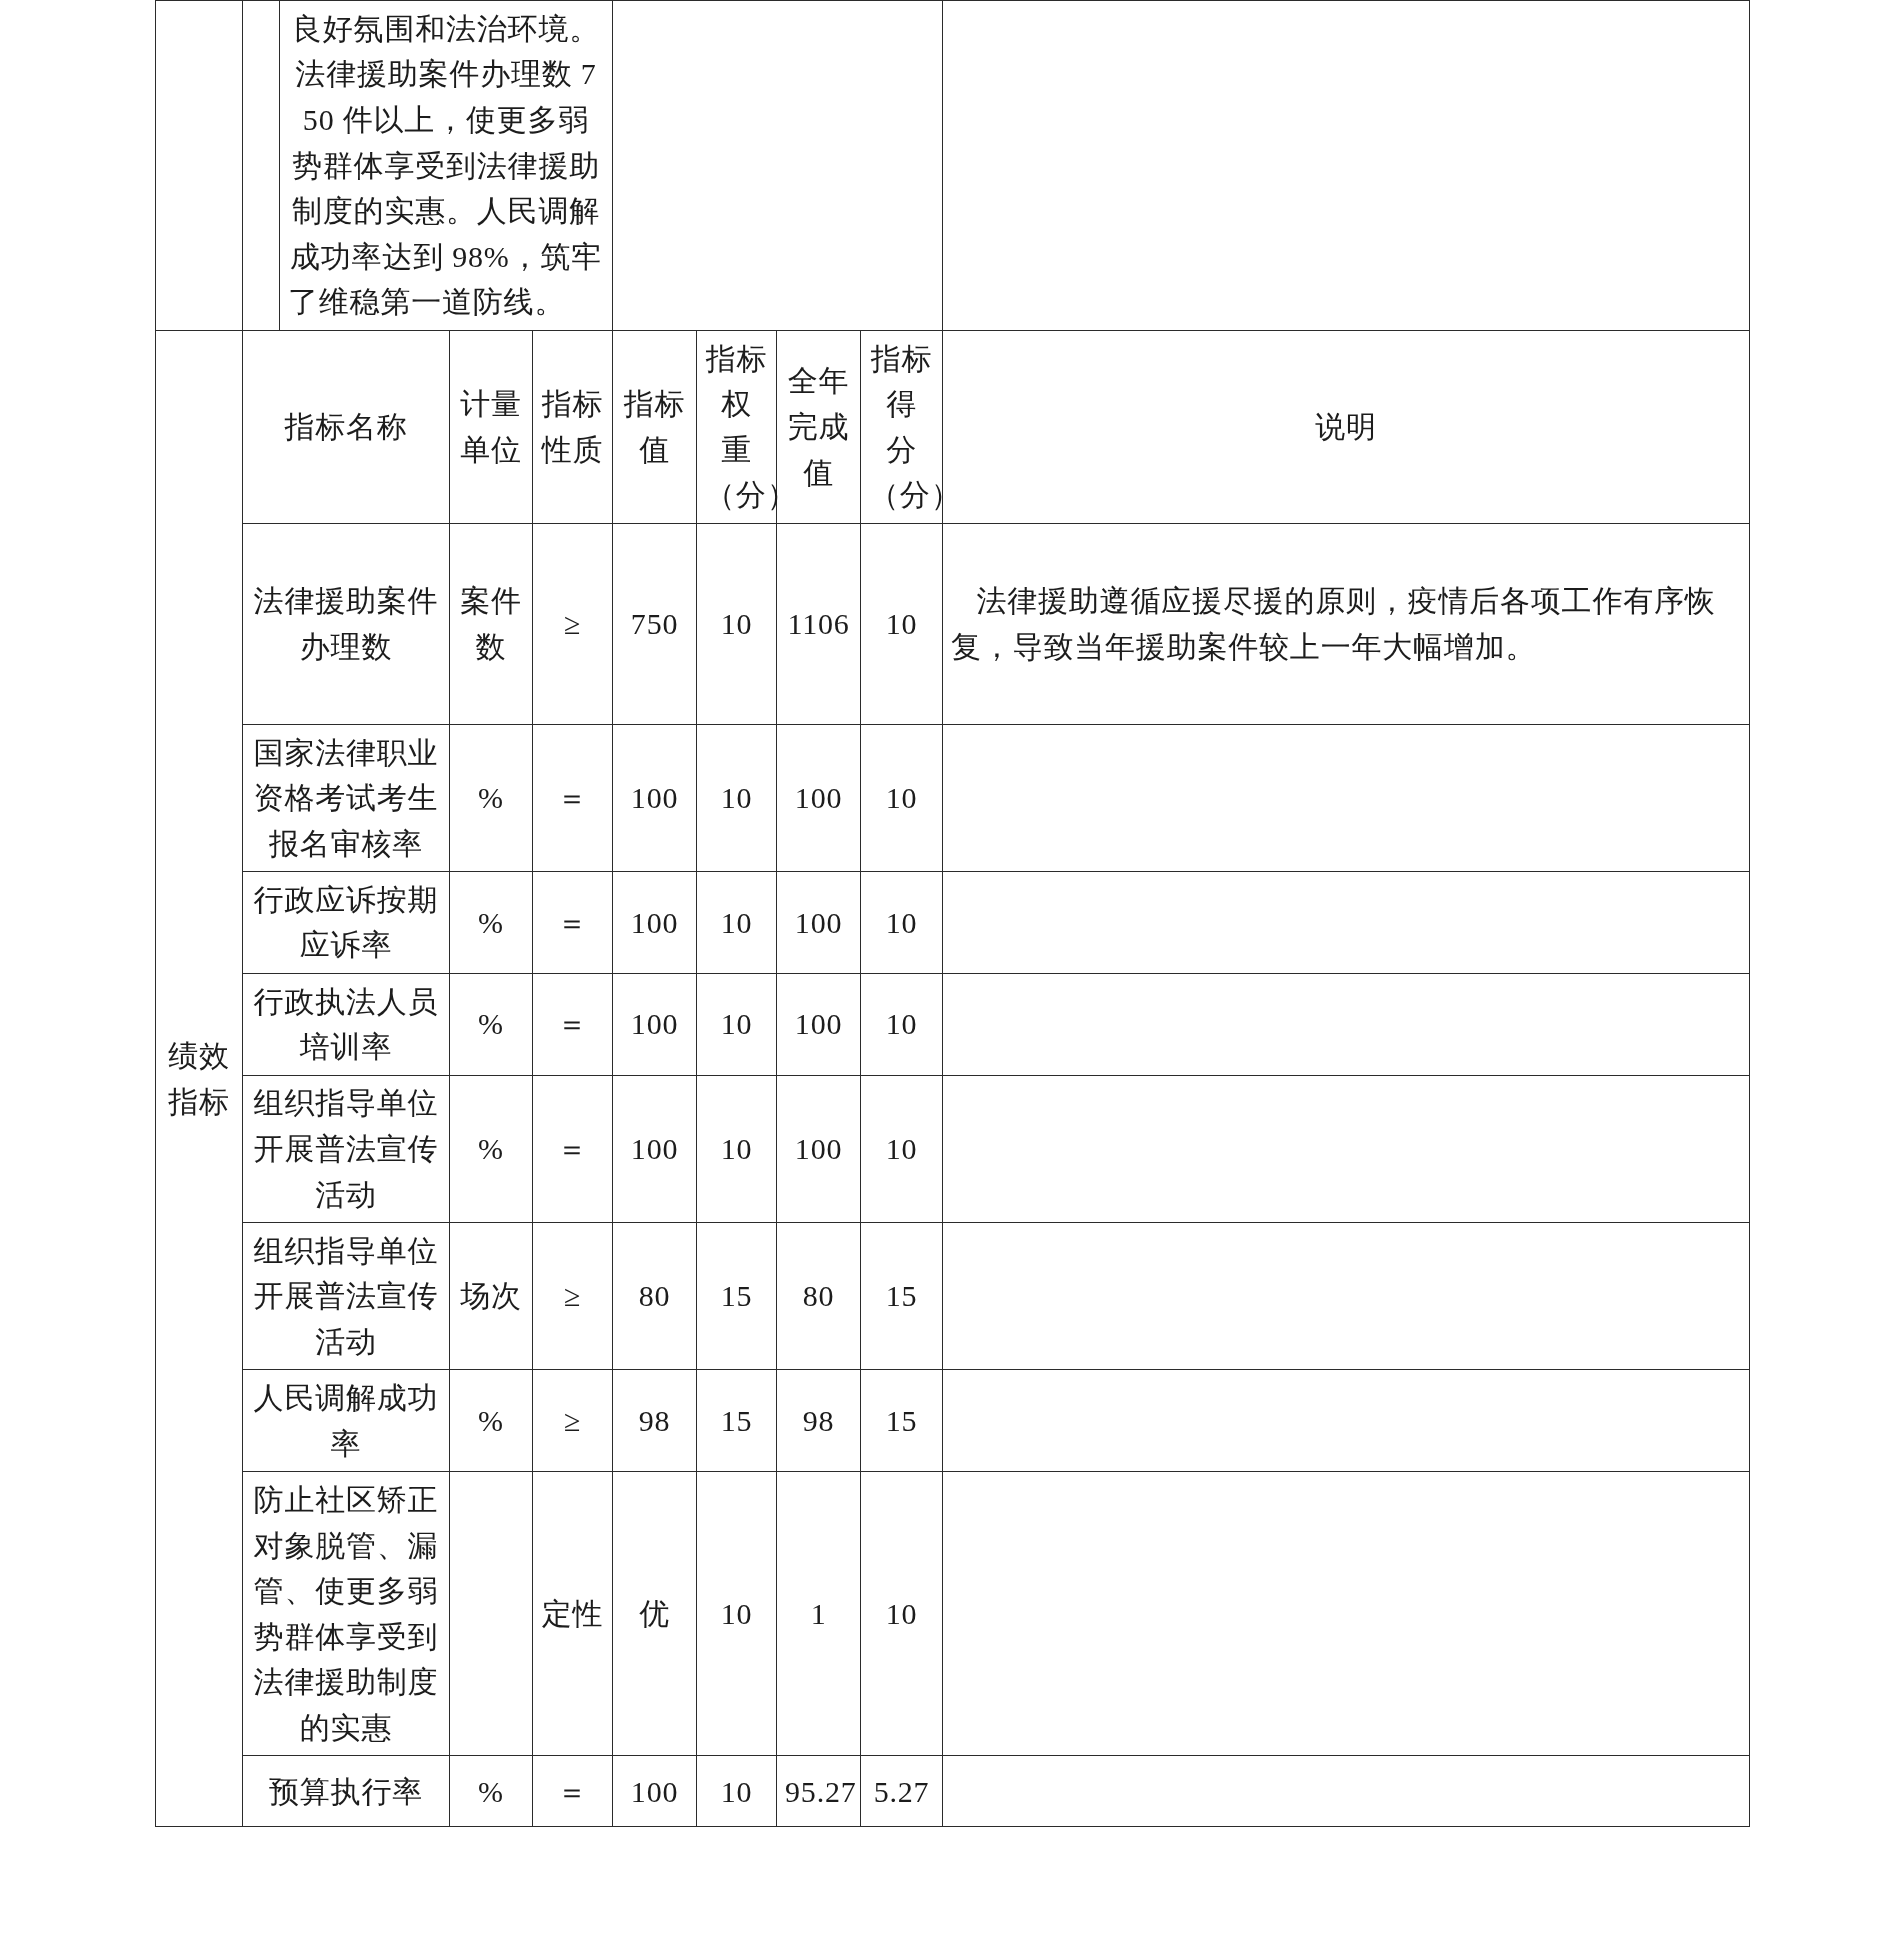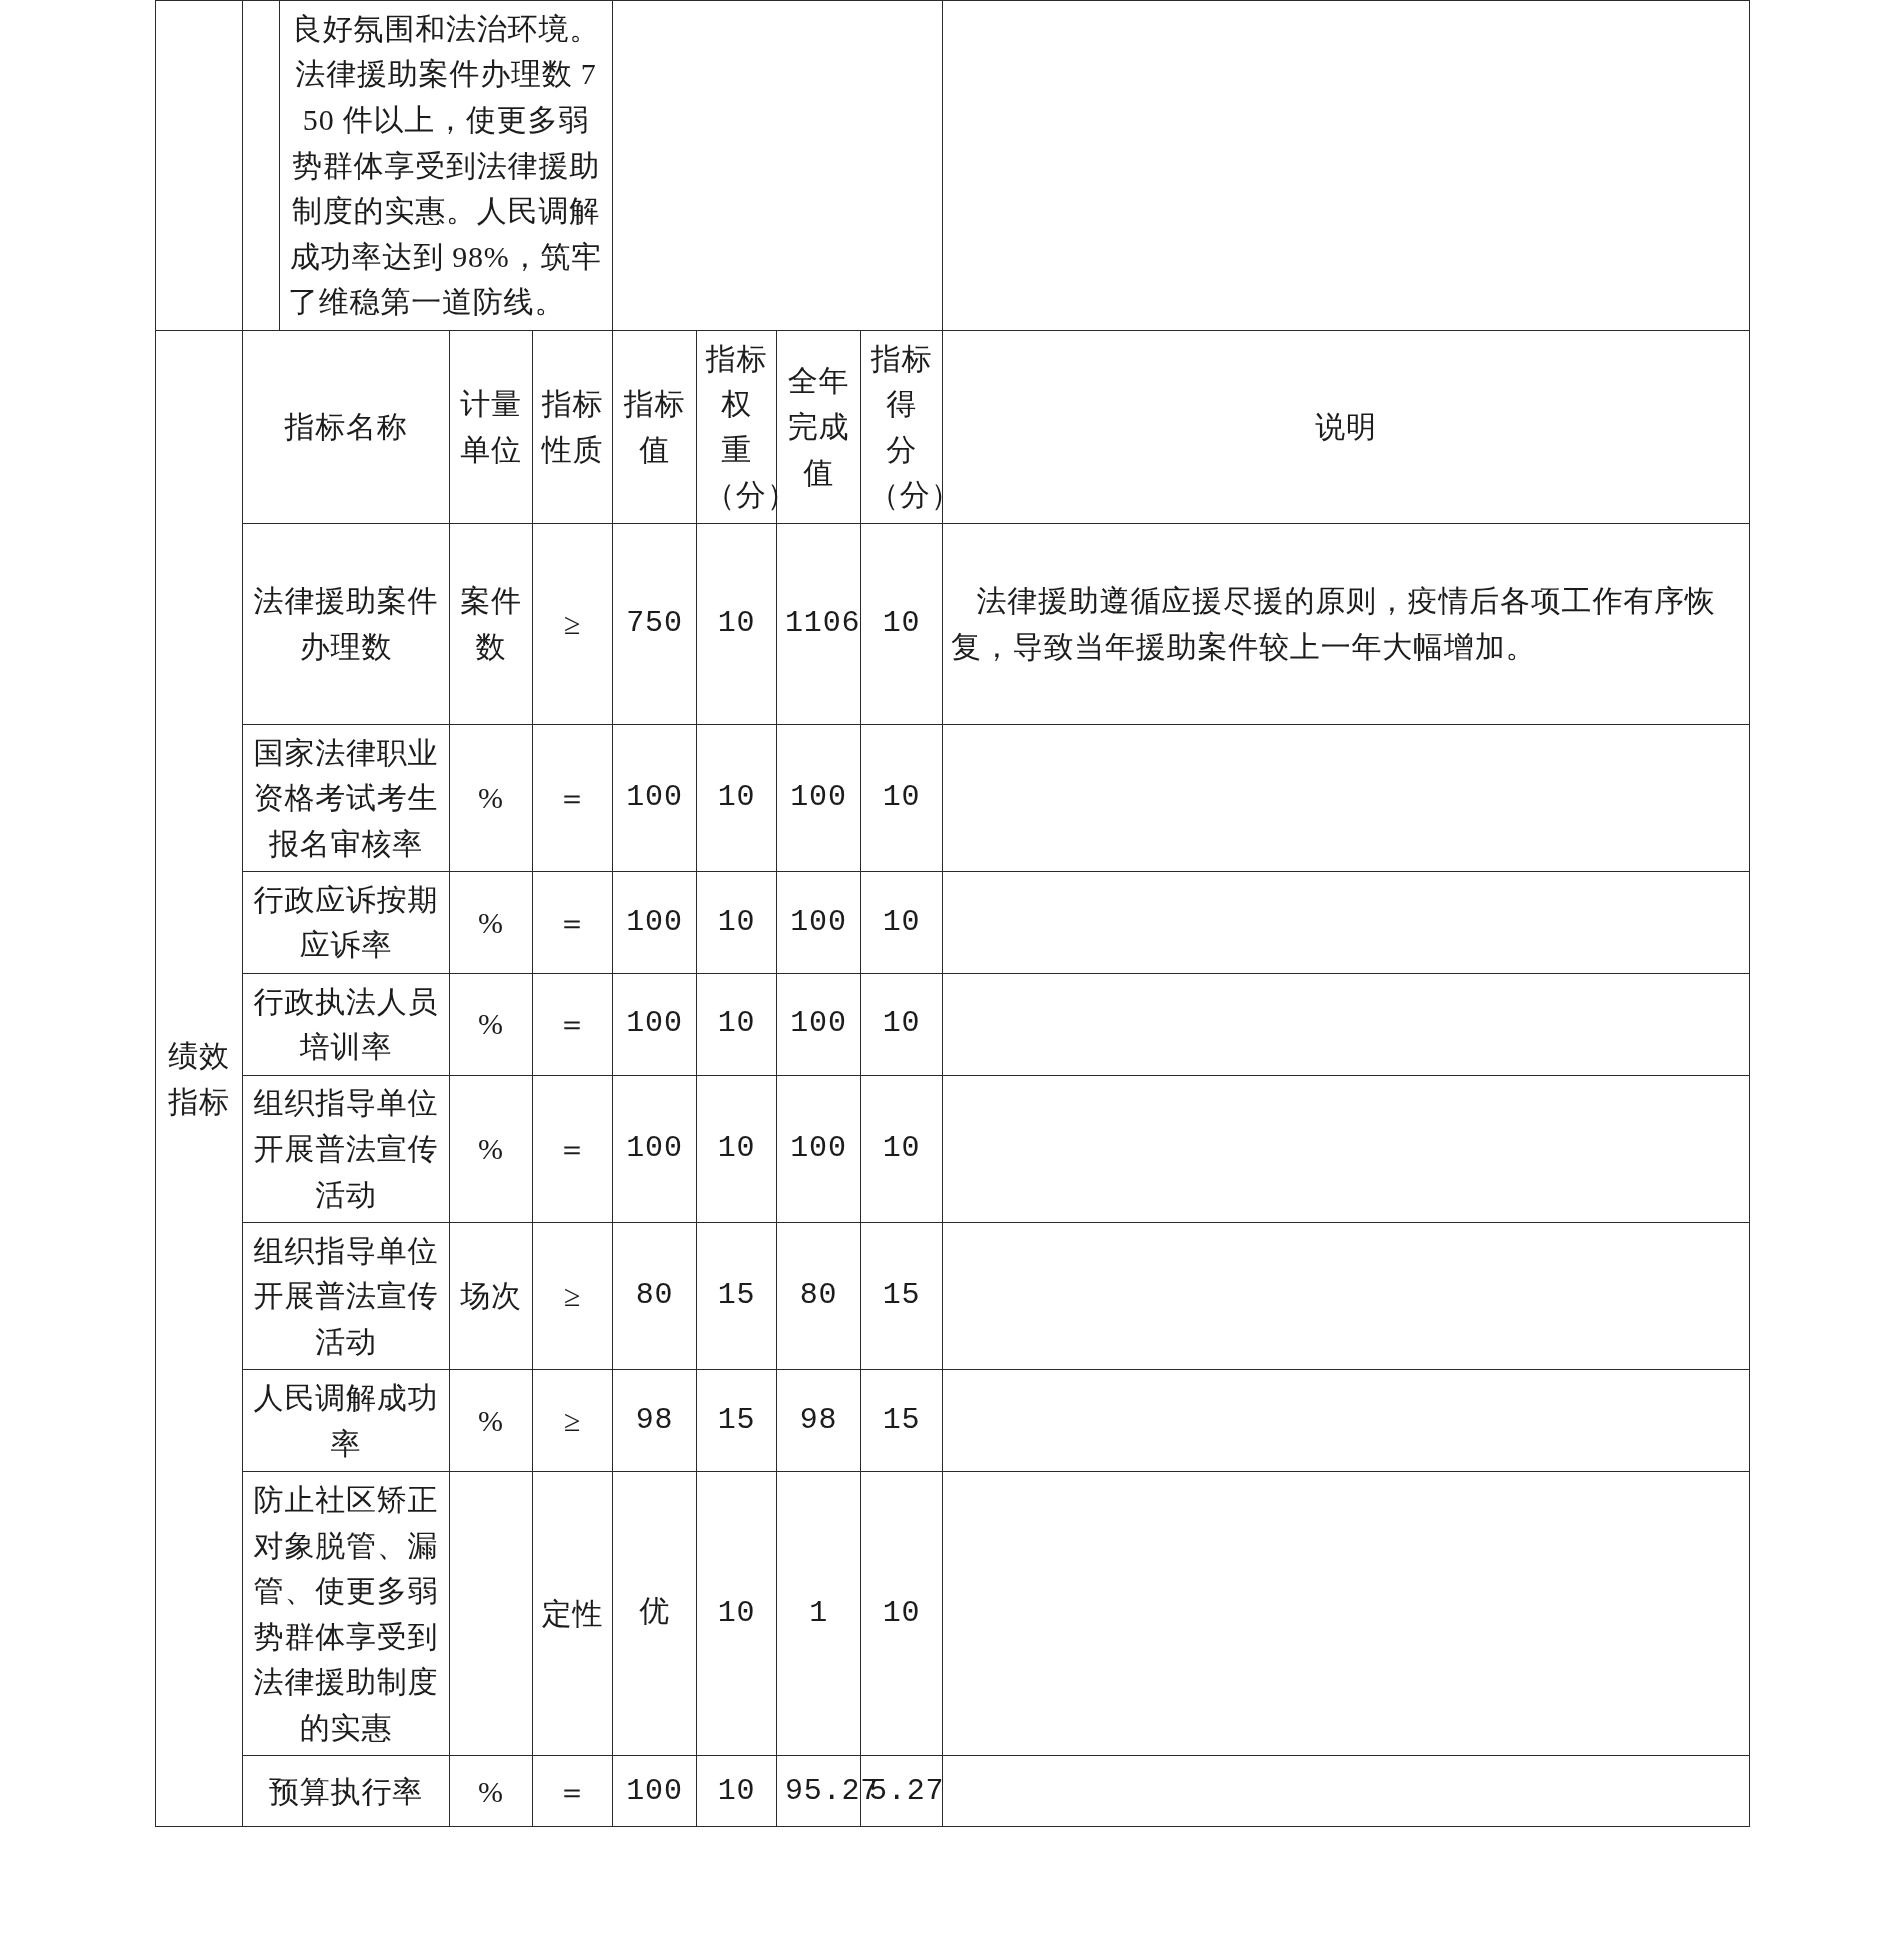--- a/index.html
+++ b/index.html
@@ -63,21 +63,21 @@
   }
   td.vlabel {
     vertical-align: middle;
     letter-spacing: 2.4px;
   }
   td.name {
     letter-spacing: 1.6px;
     line-height: 1.58;
   }
   td.num {
-    font-family: Liberation Mono, monospace;
+    font-family: Liberation Serif, serif;
     letter-spacing: 0.4px;
     margin-left: 24px;
   }
   td.sym {
     font-size: 30.5px;
   }
   td.blank {
     border-left: 1.6px solid #2b2b2b;
     border-right: 1.6px solid #2b2b2b;
   }

